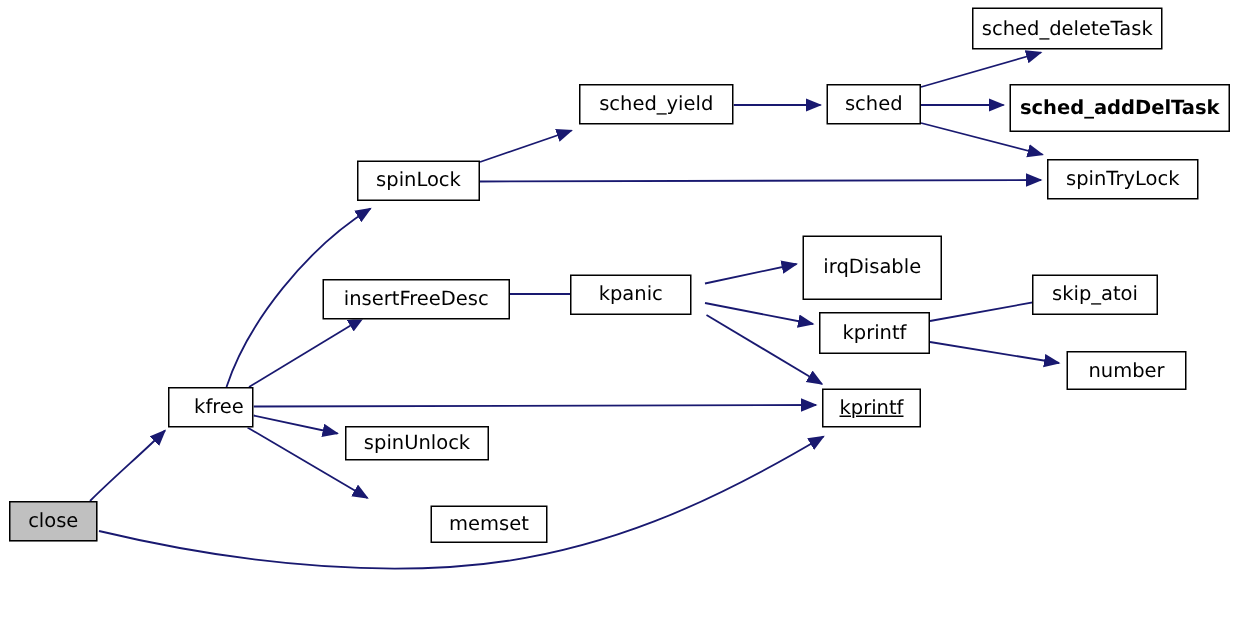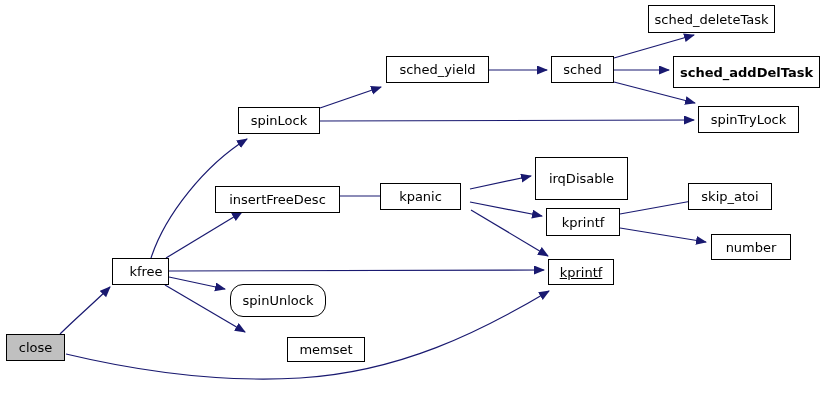--- a/index.html
+++ b/index.html
@@ -86,16 +86,16 @@
       <div class="node" style="left: 648px; top: 5px; width: 127px; height: 28px;">sched_deleteTask</div>
       <div class="node" style="left: 673px; top: 56px; width: 147px; height: 32px; font-weight: bold;">sched_addDelTask</div>
       <div class="node" style="left: 698px; top: 106px; width: 101px; height: 27px;">spinTryLock</div>
       <div class="node" style="left: 215px; top: 186px; width: 125px; height: 27px;">insertFreeDesc</div>
       <div class="node" style="left: 380px; top: 183px; width: 81px; height: 27px;">kpanic</div>
       <div class="node" style="left: 535px; top: 157px; width: 93px; height: 43px;">irqDisable</div>
       <div class="node" style="left: 546px; top: 208px; width: 74px; height: 28px;">kprintf</div>
       <div class="node" style="left: 688px; top: 183px; width: 84px; height: 27px;">skip_atoi</div>
       <div class="node" style="left: 711px; top: 234px; width: 80px; height: 26px;">number</div>
       <div class="node" style="left: 548px; top: 259px; width: 66px; height: 26px; text-decoration: underline;">kprintf</div>
-      <div class="node" style="left: 230px; top: 284px; width: 96px; height: 33px; border-radius: 13px;">spinUnlock</div>
+      <div class="node" style="left: 230px; top: 284px; width: 96px; height: 23px;">spinUnlock</div>
       <div class="node" style="left: 239px; top: 337px; width: 78px; height: 25px; margin-left: 48px;">memset</div>
     </div>
 </div>
 
 </body></html>

